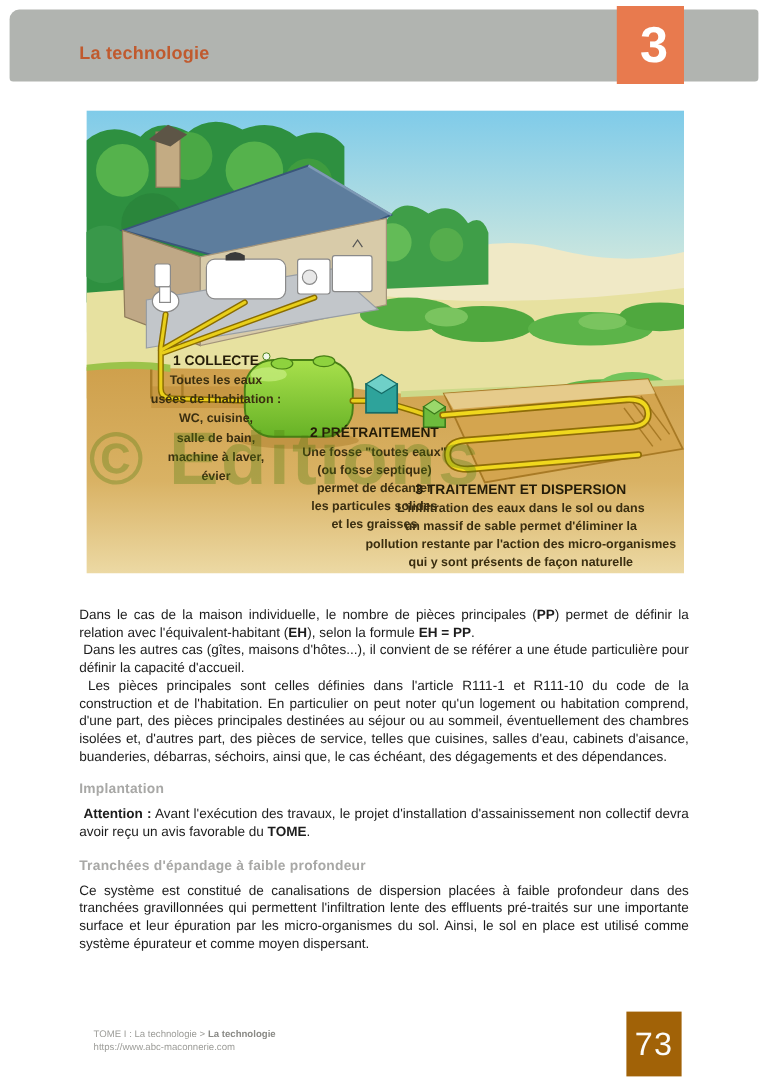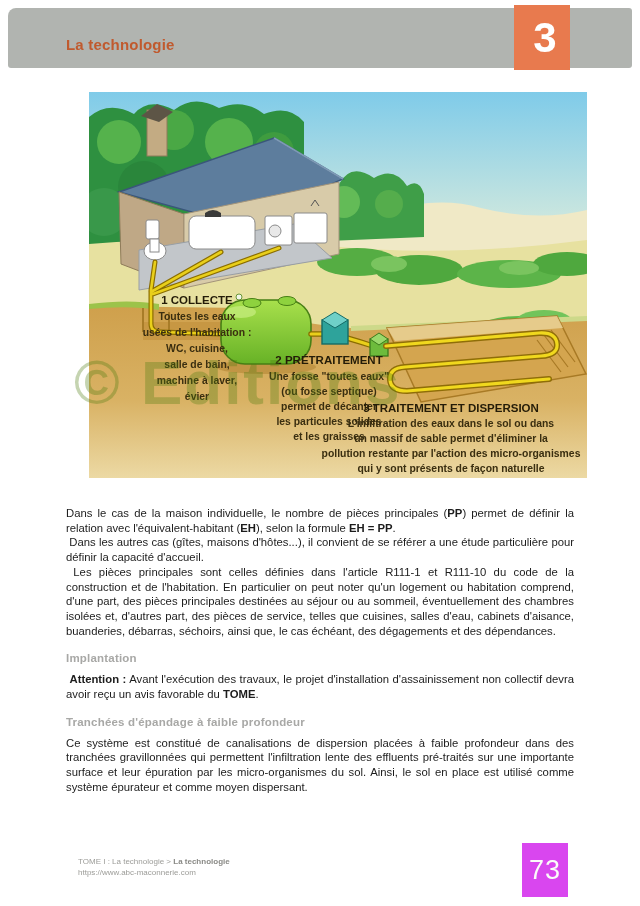--- a/index.html
+++ b/index.html
@@ -10,41 +10,41 @@
   
   .header-bar { position:absolute; left:8px; top:8px; width:624px; height:60px;
     background:#b1b4b0; border-radius:8px 3px 3px 3px; }
   .header-title { position:absolute; left:66px; top:36px; font-size:15px; font-weight:700;
     color:#c05a2e; letter-spacing:0.2px; }
   .chapter-box { position:absolute; left:514px; top:5px; width:56px; height:65px;
     background:#e87a4e; display:flex; align-items:center; justify-content:center; }
   .chapter-num { color:#ffffff; font-size:42px; font-weight:700; padding-left:6px; }
 
   
-  .figure { position:absolute; left:89px; top:92px; width:403px; height:386px; }
+  .figure { position:absolute; left:72px; top:92px; width:403px; height:386px; }
   .figure svg { display:block; }
   .fig-head { font-family:"Liberation Sans", sans-serif; font-weight:700; font-size:11.5px; fill:#241c08; }
   .fig-body { font-family:"Liberation Sans", sans-serif; font-weight:700; font-size:10.4px; fill:#3a2e10; }
 
   
   .wm { position:absolute; font-weight:700; pointer-events:none; white-space:nowrap; line-height:1; }
   .wm1 { left:74px; top:352px; font-size:62px; color:#4d7c0f; opacity:0.32; letter-spacing:2px; }
   .wm2 { left:66px; top:436px; font-size:102px; color:#d2d2ce; opacity:0.6; letter-spacing:8px; }
 
   
   .content { position:absolute; left:66px; top:506px; width:508px; }
   .section-heading { color:#a8a8a6; font-size:11.5px; font-weight:700; margin:14px 0 8px 0; letter-spacing:0.2px; }
   .section:first-child .section-heading { margin-top:0; }
   .content p { font-size:11.3px; line-height:14.7px; color:#1c1c1c; text-align:justify; }
 
   
   .footer { position:absolute; left:78px; top:856px; font-size:8px; color:#9c9c98; line-height:11px; }
   .footer b { color:#8a8a86; }
   .page-num-box { position:absolute; left:522px; top:843px; width:46px; height:54px;
-    background:#d946ef; display:flex; align-items:center; }
+    background:#a16207; display:flex; align-items:center; }
   .page-num { color:#fbfbf9; font-size:27px; font-weight:400; padding-left:7px; letter-spacing:1px; }
 </style>
 </head>
 <body>
 
 <div class="page">
 
   <div class="header-bar"></div>
   <div class="header-title">La technologie</div>
   <div class="chapter-box">

